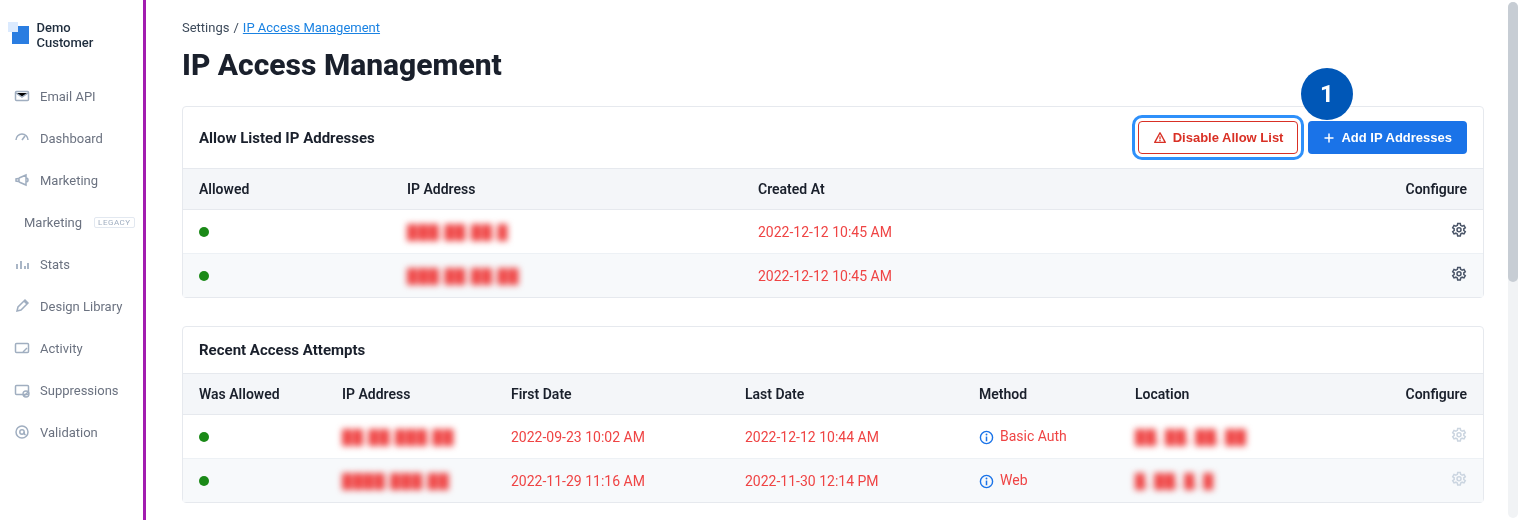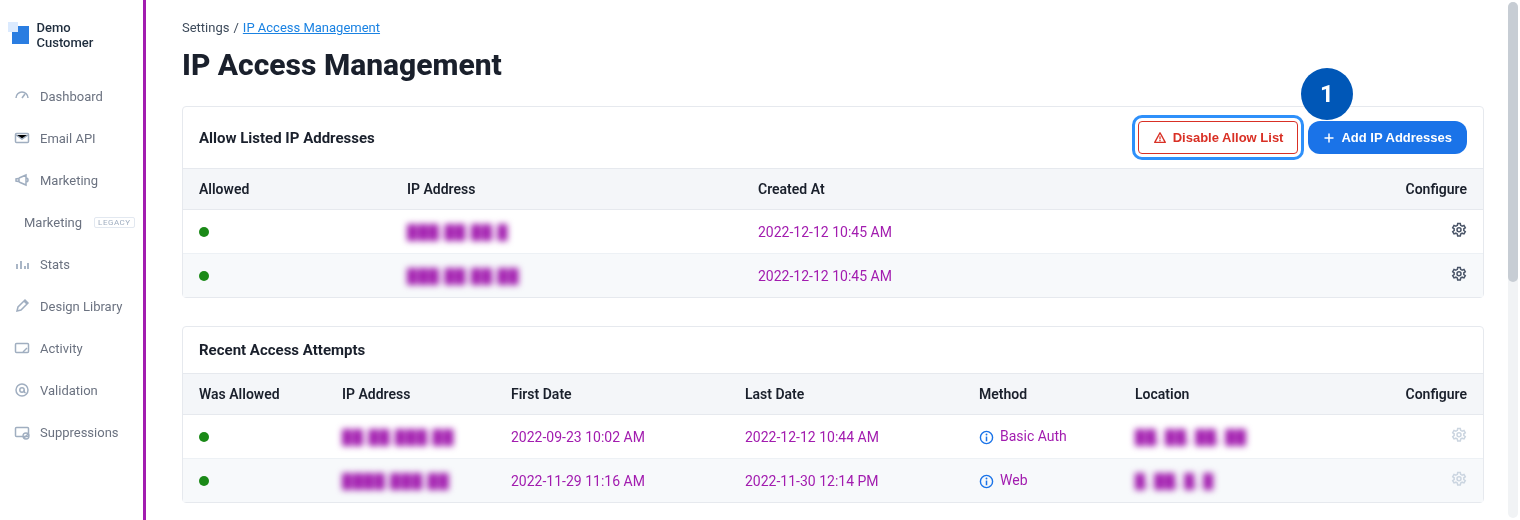--- a/index.html
+++ b/index.html
@@ -20,27 +20,27 @@
   
   .main { flex:1; padding:20px 36px; overflow:auto; position:relative; }
   .breadcrumb { font-size:13px; color:#3e4b5b; display:flex; gap:4px; }
   .breadcrumb a { color:#1a82e2; text-decoration:underline; }
   h1 { font-size:30px; font-weight:800; margin:12px 0 24px; color:#1a202c; }
   .panel { border:1px solid #e6e9ee; border-radius:4px; background:#fff; margin-bottom:28px; }
   .panel-head { display:flex; align-items:center; padding:14px 16px; }
   .panel-title { font-size:15px; font-weight:700; color:#1a202c; }
   .panel-sub { font-size:14px; color:#4a5568; margin-top:6px; }
   .spacer { flex:1; }
-  .btn { display:inline-flex; align-items:center; gap:6px; font-size:13px; font-weight:600; padding:8px 14px; border-radius:12px; cursor:pointer; border:1px solid transparent; }
+  .btn { display:inline-flex; align-items:center; gap:6px; font-size:13px; font-weight:600; padding:8px 14px; border-radius:4px; cursor:pointer; border:1px solid transparent; }
   .btn-danger { color:#d93025; border-color:#d93025; background:#fff; }
   .btn-primary { color:#fff; background:#1a73e8; }
   .focus-ring { position:relative; outline:3px solid #2e90fa; outline-offset:3px; border-radius:4px;align-items:flex-end; }
   .table { width:100%; border-collapse:collapse; font-size:14px; }
   .table thead th { text-align:left; font-weight:600; color:#1a202c; background:#f4f6f9; padding:12px 16px; border-top:1px solid #e6e9ee; border-bottom:1px solid #e6e9ee;margin-top:26px; }
-  .table tbody td { padding:12px 16px; border-bottom:1px solid #edf1f5; color:#a21caf; vertical-align:middle; }
+  .table tbody td { padding:12px 16px; border-bottom:1px solid #edf1f5; color:#ef4444; vertical-align:middle; }
   .table tbody tr:nth-child(even) td { background:#f7f9fb; }
   .table tbody tr:last-child td { border-bottom:none; }
   .dot { width:10px; height:10px; border-radius:50%; background:#1a8917; display:inline-block; }
   .gear { display:inline-flex; width:16px; height:16px; color:#4a5568; }
   .gear svg, .info svg, .warn svg, .plus svg, .nav-icon svg { width:100%; height:100%; }
   .gear.muted { color:#cbd5e0; }
   .info { width:15px; height:15px; color:#1a73e8; display:inline-flex; vertical-align:middle; margin-right:6px; }
   .warn { width:14px; height:14px; color:#d93025; display:inline-flex; }
   .plus { width:12px; height:12px; color:#fff; display:inline-flex; }
   .th-right { text-align:right !important; }
@@ -118,35 +118,35 @@
       <span class="org-logo"></span>
       <span>Demo Customer</span>
       <span class="chev"><svg viewBox="0 0 16 16">
             <use href="#i-chev"></use>
           </svg></span>
     </div>
     <nav class="nav">
       <div class="nav-item">
         <span class="nav-icon">
             <svg viewBox="0 0 16 16">
+              <use href="#i-mail"></use>
+            </svg>
+          </span>
+        <span>Email API</span>
+        <span class="chev"><svg viewBox="0 0 16 16">
+              <use href="#i-chev"></use>
+            </svg></span>
+      </div>
+      <div class="nav-item">
+        <span class="nav-icon">
+            <svg viewBox="0 0 16 16">
               <use href="#i-gauge"></use>
             </svg>
           </span>
         <span>Dashboard</span>
-      </div>
-      <div class="nav-item">
-        <span class="nav-icon">
-            <svg viewBox="0 0 16 16">
-              <use href="#i-mail"></use>
-            </svg>
-          </span>
-        <span>Email API</span>
-        <span class="chev"><svg viewBox="0 0 16 16">
-              <use href="#i-chev"></use>
-            </svg></span>
       </div>
       <div class="nav-item">
         <span class="nav-icon">
             <svg viewBox="0 0 16 16">
               <use href="#i-mega"></use>
             </svg>
           </span>
         <span>Marketing</span>
         <span class="chev"><svg viewBox="0 0 16 16">
               <use href="#i-chev"></use>
@@ -187,35 +187,35 @@
         <span class="nav-icon">
             <svg viewBox="0 0 16 16">
               <use href="#i-act"></use>
             </svg>
           </span>
         <span>Activity</span>
       </div>
       <div class="nav-item">
         <span class="nav-icon">
             <svg viewBox="0 0 16 16">
+              <use href="#i-sup"></use>
+            </svg>
+          </span>
+        <span>Suppressions</span>
+        <span class="chev"><svg viewBox="0 0 16 16">
+              <use href="#i-chev"></use>
+            </svg></span>
+      </div>
+      <div class="nav-item">
+        <span class="nav-icon">
+            <svg viewBox="0 0 16 16">
               <use href="#i-at"></use>
             </svg>
           </span>
         <span>Validation</span>
-      </div>
-      <div class="nav-item">
-        <span class="nav-icon">
-            <svg viewBox="0 0 16 16">
-              <use href="#i-sup"></use>
-            </svg>
-          </span>
-        <span>Suppressions</span>
-        <span class="chev"><svg viewBox="0 0 16 16">
-              <use href="#i-chev"></use>
-            </svg></span>
       </div>
     </nav>
   </aside>
 
   <main class="main">
     <div class="breadcrumb">
       <span>Settings</span>
       <span>/</span>
       <a href="#">IP Access Management</a>
     </div>

